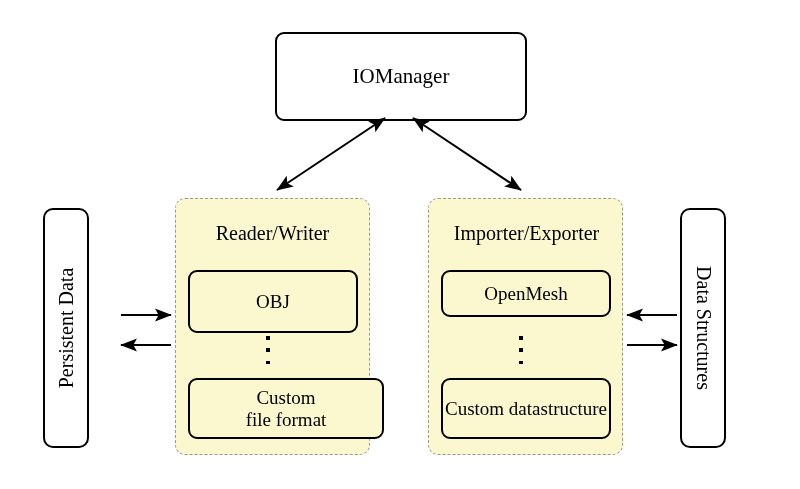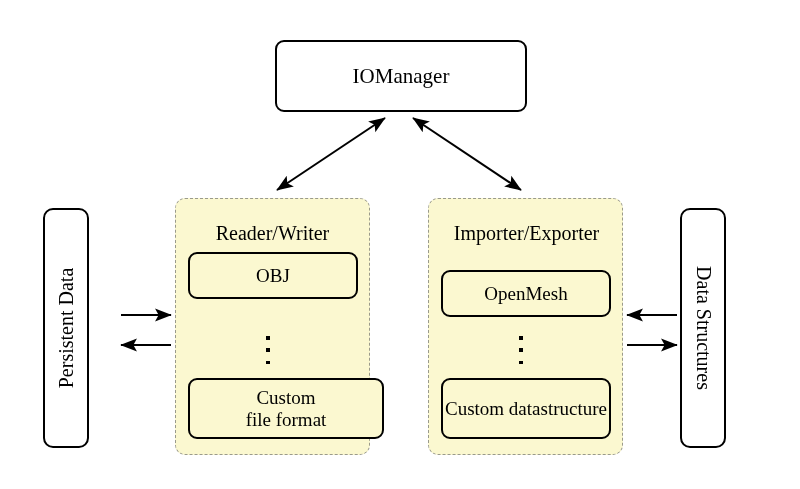--- a/index.html
+++ b/index.html
@@ -111,33 +111,33 @@
     width: 800px;
     height: 489px;
     pointer-events: none;
   }
 </style>
 </head>
 <body>
 
 <div id="canvas">
 
-  <div class="box io-box" style="left:275px; top:40px; width:252px; height:72px;">
+  <div class="box io-box" style="left:275px; top:32px; width:252px; height:89px;">
     <span class="io-title">IOManager</span>
   </div>
 
   <div class="side-box" style="left:43px; top:208px; width:46px; height:240px;">
     <span class="side-label up">Persistent Data</span>
   </div>
 
   <div class="panel" style="left:175px; top:198px; width:195px; height:257px;">
   </div>
   <div class="panel-title" style="left:175px; top:222px; width:195px;">Reader/Writer</div>
 
-  <div class="inner-box" style="left:188px; top:252px; width:170px; height:47px;">
+  <div class="inner-box" style="left:188px; top:270px; width:170px; height:63px;">
     <span>OBJ</span>
   </div>
 
   <div class="vdots" style="left:265px; top:336px; width:6px; height:28px;">
     <i></i>
       <i></i>
       <i></i>
   </div>
 
   <div class="inner-box" style="left:188px; top:378px; width:196px; height:61px; flex-direction:column;text-align:center;">

